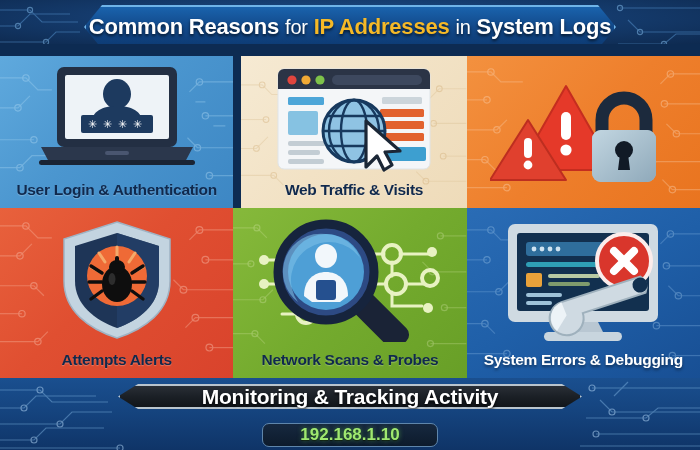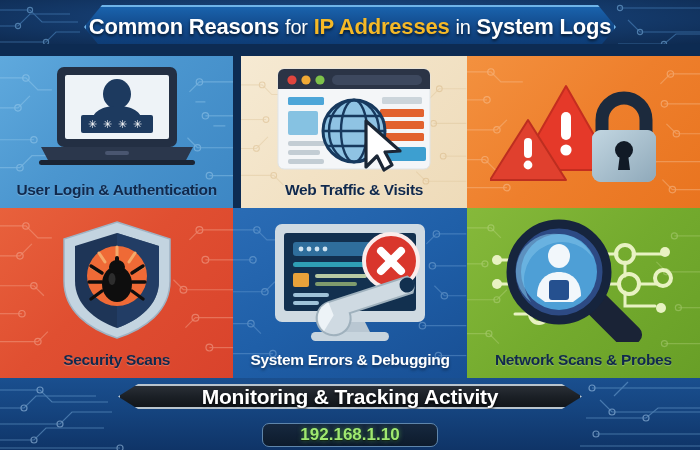--- a/index.html
+++ b/index.html
@@ -352,21 +352,91 @@
                 <path d="M47 63 L34 63"></path>
                 <path d="M47 72 L36 80"></path>
               <path d="M77 54 L88 47"></path>
                 <path d="M77 63 L90 63"></path>
                 <path d="M77 72 L88 80"></path>
             </g>
           </g>
           <ellipse cx="57" cy="60" rx="3.5" ry="6" fill="#3a3a3a" opacity=".7"></ellipse>
         </svg>
       </div>
-      <div class="cell-label lbl-navy">Security Scans</div>
+      <div class="cell-label lbl-navy">Attempts Alerts</div>
+    </div>
+
+    <div class="cell c5">
+      <svg class="cell-circuit" viewBox="0 0 234 170" preserveAspectRatio="none">
+        <g stroke="#d8e8a8" stroke-width="1.2" fill="none" opacity=".65">
+          <path d="M0 20 H24 L34 30"></path>
+            <path d="M0 56 H18"></path>
+          <path d="M0 92 H30 L40 82"></path>
+            <path d="M0 126 H22 L32 136"></path>
+          <path d="M234 28 H208"></path>
+            <path d="M234 64 H200 L190 54"></path>
+          <path d="M234 100 H212"></path>
+            <path d="M234 136 H198"></path>
+        </g>
+        <g fill="none" stroke="#e6f0c0" stroke-width="1.2" opacity=".7">
+          <circle cx="24" cy="20" r="3"></circle>
+            <circle cx="18" cy="56" r="3"></circle>
+          <circle cx="30" cy="92" r="3"></circle>
+            <circle cx="22" cy="126" r="3"></circle>
+          <circle cx="208" cy="28" r="3"></circle>
+            <circle cx="200" cy="64" r="3"></circle>
+          <circle cx="212" cy="100" r="3"></circle>
+            <circle cx="198" cy="136" r="3"></circle>
+        </g>
+      </svg>
+      <div class="art">
+        <svg width="196" height="124" viewBox="0 0 196 124">
+
+          <g stroke="#e8f2c2" stroke-width="3" fill="none" stroke-linecap="round">
+            <path d="M110 36 H132"></path>
+              <path d="M148 36 H176"></path>
+            <path d="M140 44 V58"></path>
+              <path d="M154 66 H172"></path>
+            <path d="M124 66 H134"></path>
+              <path d="M140 74 L140 88 H170"></path>
+            <path d="M14 42 H40"></path>
+              <path d="M14 66 H44"></path>
+            <path d="M46 96 H30"></path>
+              <path d="M62 96 H92 V66"></path>
+          </g>
+          <g fill="none" stroke="#e8f2c2" stroke-width="4">
+            <circle cx="140" cy="36" r="9"></circle>
+              <circle cx="144" cy="66" r="10"></circle>
+            <circle cx="178" cy="60" r="8"></circle>
+              <circle cx="54" cy="96" r="9"></circle>
+          </g>
+          <g fill="#e8f2c2">
+            <circle cx="180" cy="34" r="5"></circle>
+              <circle cx="12" cy="42" r="5"></circle>
+            <circle cx="12" cy="66" r="5"></circle>
+              <circle cx="176" cy="90" r="5"></circle>
+          </g>
+
+          <g transform="rotate(45 100 70)">
+            <rect x="92" y="60" width="84" height="26" rx="9" fill="#1a2336"></rect>
+            <rect x="92" y="60" width="18" height="26" rx="5" fill="#46536e"></rect>
+          </g>
+
+          <circle cx="74" cy="54" r="48" fill="#2d4a84" stroke="#16243d" stroke-width="9"></circle>
+          <circle cx="74" cy="54" r="38" fill="#4e9fd6"></circle>
+          <path d="M74 16 A38 38 0 0 1 108 40 A38 38 0 0 0 46 84 A38 38 0 0 1 74 16 Z" fill="#7cc0e6" opacity=".6"></path>
+
+          <g fill="#f2f7fb">
+            <ellipse cx="74" cy="38" rx="11" ry="12"></ellipse>
+            <path d="M52 78 C52 62 62 54 74 54 C86 54 96 62 96 78 L88 84 L60 84 Z"></path>
+          </g>
+          <rect x="64" y="62" width="20" height="20" rx="3" fill="#25508f"></rect>
+        </svg>
+      </div>
+      <div class="cell-label lbl-navy">Network Scans &amp; Probes</div>
     </div>
 
     <div class="cell c6">
       <svg class="cell-circuit" viewBox="0 0 234 170" preserveAspectRatio="none">
         <g stroke="#74a6d8" stroke-width="1.2" fill="none">
           <path d="M0 22 H24 L34 32 H48"></path>
             <path d="M0 52 H20"></path>
           <path d="M0 84 H32 L42 74"></path>
             <path d="M0 116 H18 L28 126"></path>
           <path d="M0 146 H40"></path>
@@ -419,90 +489,20 @@
           </g>
 
           <g transform="rotate(-18 110 80)">
             <path d="M72 72 a17 17 0 1 0 17 17 h66 a13 13 0 0 0 0 -17 Z" fill="#cfdae2" stroke="#9fb1bd" stroke-width="2"></path>
             <circle cx="152" cy="80" r="7.5" fill="#12304f"></circle>
             <path d="M72 72 a17 17 0 0 0 -13 26 l14 -12 Z" fill="#edf3f7"></path>
           </g>
         </svg>
       </div>
       <div class="cell-label lbl-white">System Errors &amp; Debugging</div>
-    </div>
-
-    <div class="cell c5">
-      <svg class="cell-circuit" viewBox="0 0 234 170" preserveAspectRatio="none">
-        <g stroke="#d8e8a8" stroke-width="1.2" fill="none" opacity=".65">
-          <path d="M0 20 H24 L34 30"></path>
-            <path d="M0 56 H18"></path>
-          <path d="M0 92 H30 L40 82"></path>
-            <path d="M0 126 H22 L32 136"></path>
-          <path d="M234 28 H208"></path>
-            <path d="M234 64 H200 L190 54"></path>
-          <path d="M234 100 H212"></path>
-            <path d="M234 136 H198"></path>
-        </g>
-        <g fill="none" stroke="#e6f0c0" stroke-width="1.2" opacity=".7">
-          <circle cx="24" cy="20" r="3"></circle>
-            <circle cx="18" cy="56" r="3"></circle>
-          <circle cx="30" cy="92" r="3"></circle>
-            <circle cx="22" cy="126" r="3"></circle>
-          <circle cx="208" cy="28" r="3"></circle>
-            <circle cx="200" cy="64" r="3"></circle>
-          <circle cx="212" cy="100" r="3"></circle>
-            <circle cx="198" cy="136" r="3"></circle>
-        </g>
-      </svg>
-      <div class="art">
-        <svg width="196" height="124" viewBox="0 0 196 124">
-
-          <g stroke="#e8f2c2" stroke-width="3" fill="none" stroke-linecap="round">
-            <path d="M110 36 H132"></path>
-              <path d="M148 36 H176"></path>
-            <path d="M140 44 V58"></path>
-              <path d="M154 66 H172"></path>
-            <path d="M124 66 H134"></path>
-              <path d="M140 74 L140 88 H170"></path>
-            <path d="M14 42 H40"></path>
-              <path d="M14 66 H44"></path>
-            <path d="M46 96 H30"></path>
-              <path d="M62 96 H92 V66"></path>
-          </g>
-          <g fill="none" stroke="#e8f2c2" stroke-width="4">
-            <circle cx="140" cy="36" r="9"></circle>
-              <circle cx="144" cy="66" r="10"></circle>
-            <circle cx="178" cy="60" r="8"></circle>
-              <circle cx="54" cy="96" r="9"></circle>
-          </g>
-          <g fill="#e8f2c2">
-            <circle cx="180" cy="34" r="5"></circle>
-              <circle cx="12" cy="42" r="5"></circle>
-            <circle cx="12" cy="66" r="5"></circle>
-              <circle cx="176" cy="90" r="5"></circle>
-          </g>
-
-          <g transform="rotate(45 100 70)">
-            <rect x="92" y="60" width="84" height="26" rx="9" fill="#1a2336"></rect>
-            <rect x="92" y="60" width="18" height="26" rx="5" fill="#46536e"></rect>
-          </g>
-
-          <circle cx="74" cy="54" r="48" fill="#2d4a84" stroke="#16243d" stroke-width="9"></circle>
-          <circle cx="74" cy="54" r="38" fill="#4e9fd6"></circle>
-          <path d="M74 16 A38 38 0 0 1 108 40 A38 38 0 0 0 46 84 A38 38 0 0 1 74 16 Z" fill="#7cc0e6" opacity=".6"></path>
-
-          <g fill="#f2f7fb">
-            <ellipse cx="74" cy="38" rx="11" ry="12"></ellipse>
-            <path d="M52 78 C52 62 62 54 74 54 C86 54 96 62 96 78 L88 84 L60 84 Z"></path>
-          </g>
-          <rect x="64" y="62" width="20" height="20" rx="3" fill="#25508f"></rect>
-        </svg>
-      </div>
-      <div class="cell-label lbl-navy">Network Scans &amp; Probes</div>
     </div>
   </div>
 
   <div class="footer">
     <svg class="circuit" viewBox="0 0 700 72" preserveAspectRatio="none">
       <g stroke="#7fb3e0" stroke-width="1.2" fill="none" opacity=".85">
         <path d="M0 12 H40 L52 24 H108"></path>
         <path d="M0 30 H24 L36 18 H96"></path>
         <path d="M0 46 H60 L72 34 H112"></path>
         <path d="M0 62 H34 L46 50 H104"></path>

